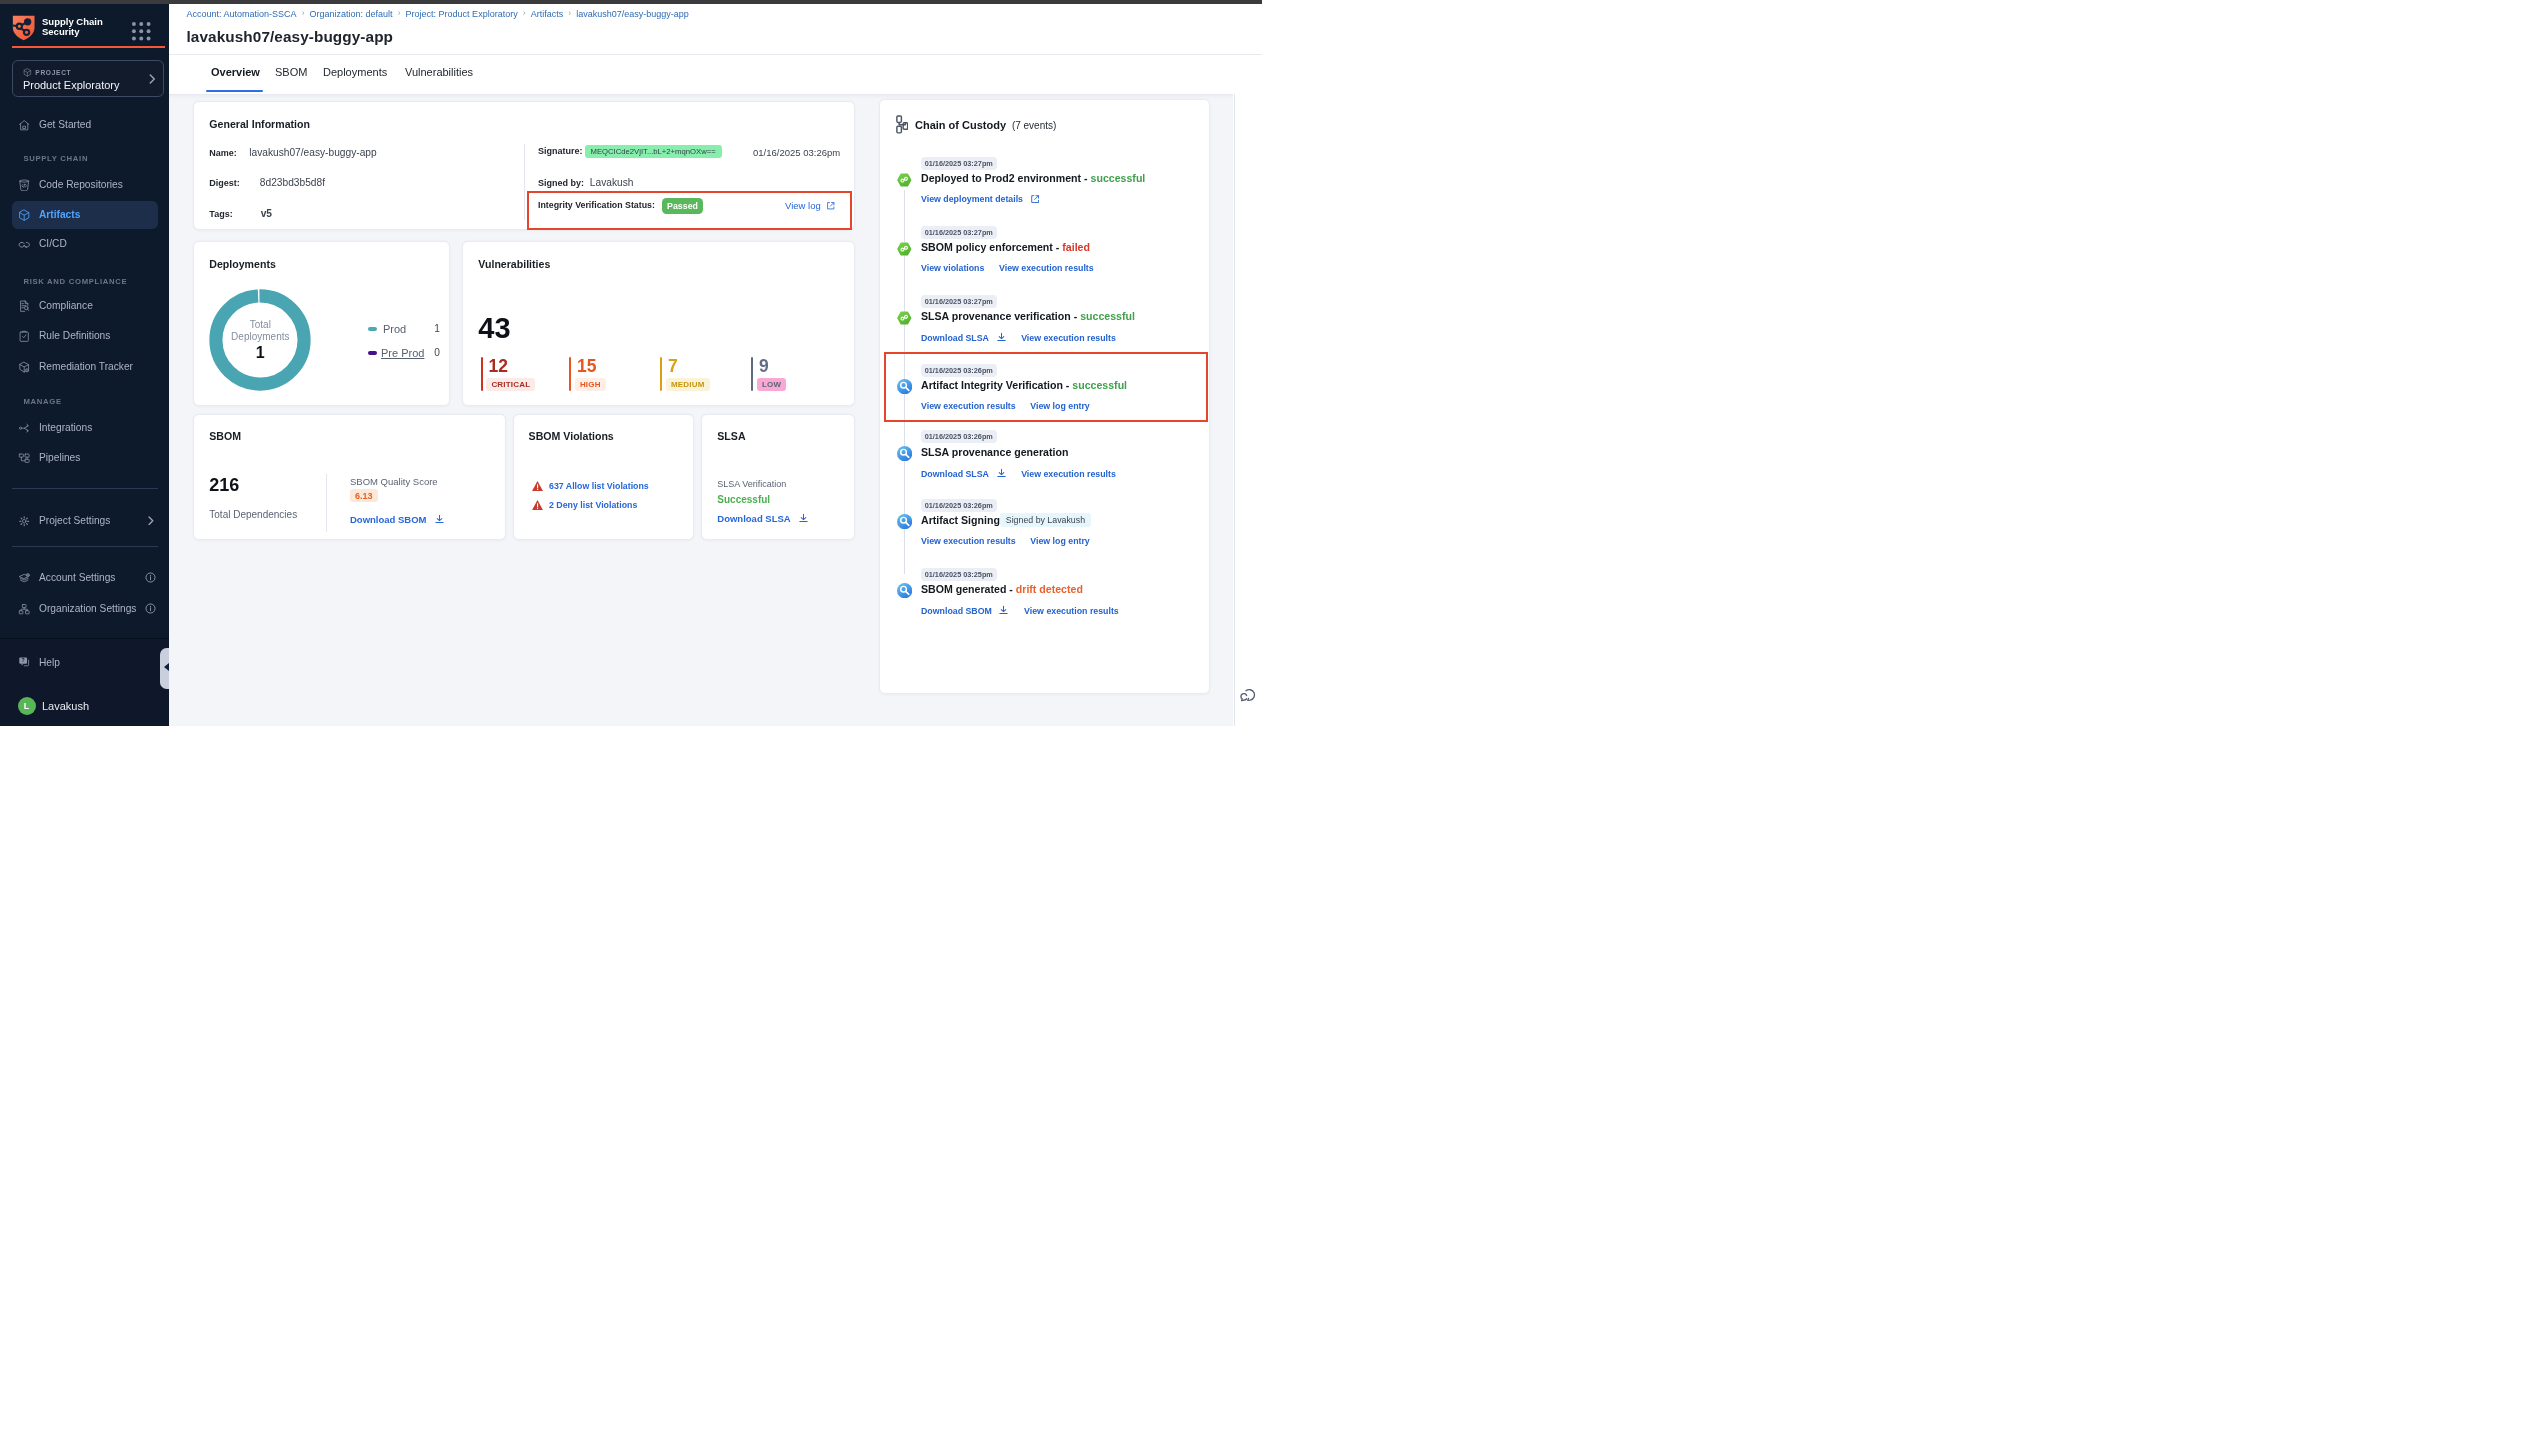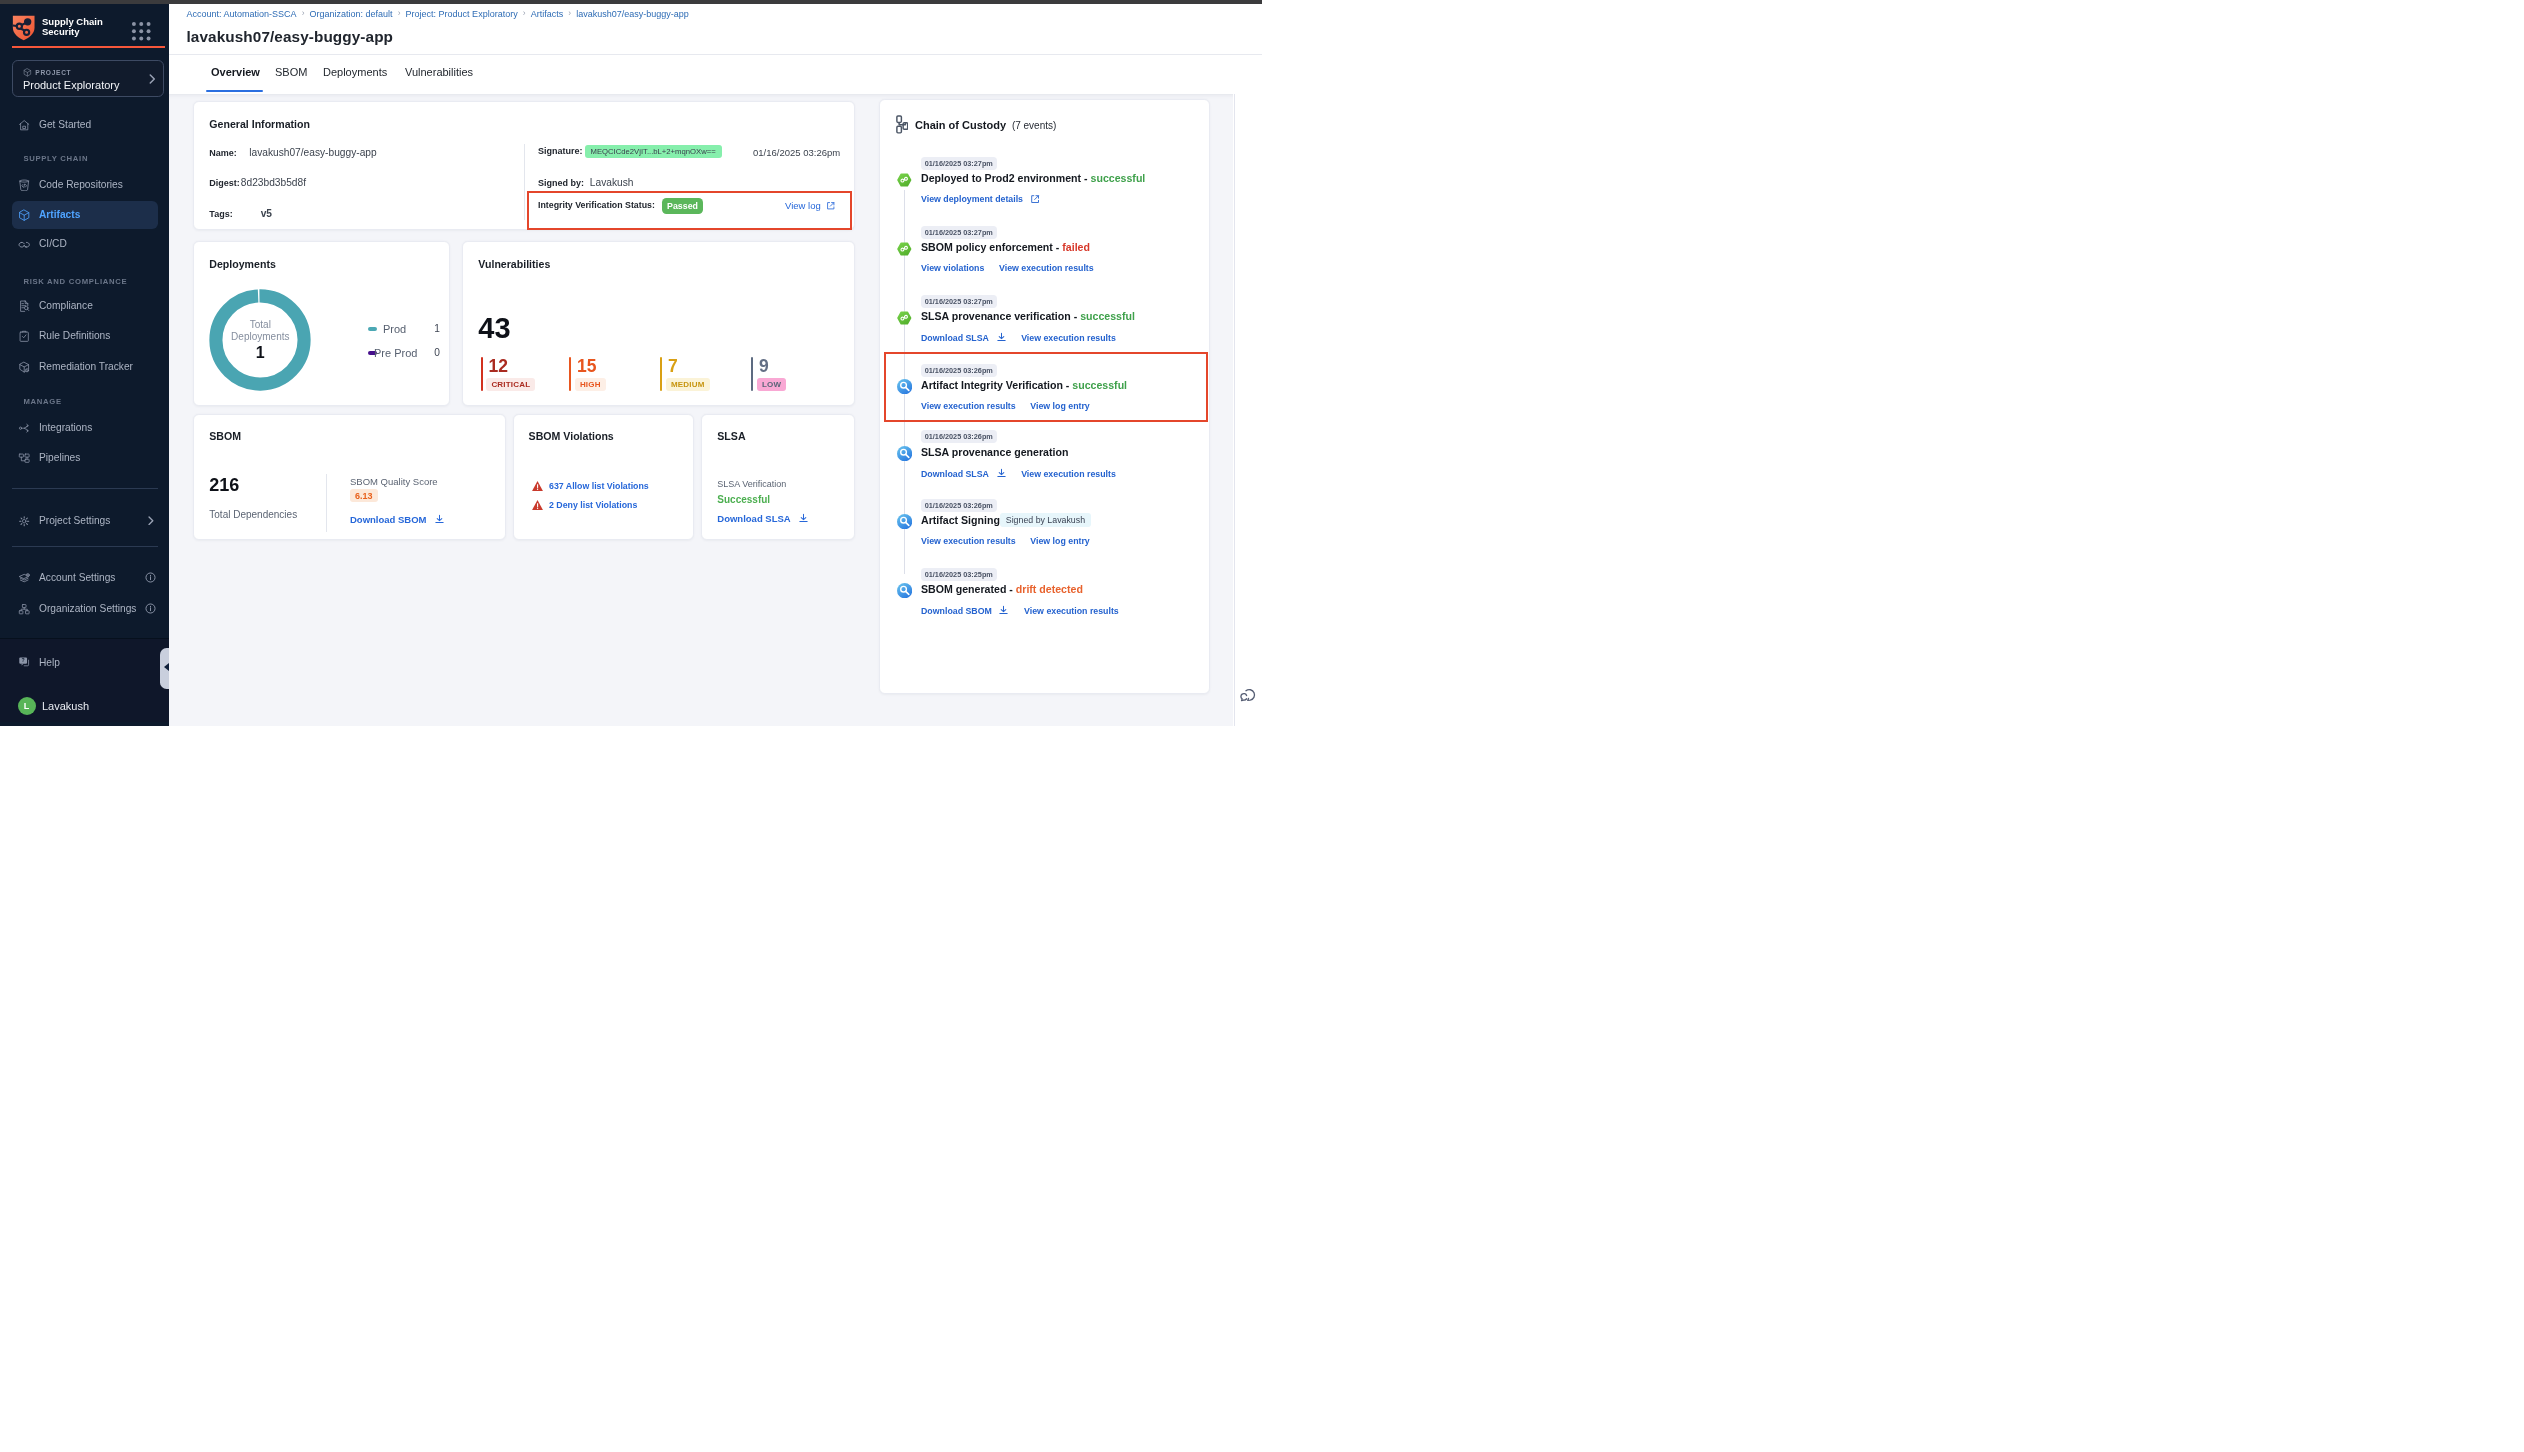--- a/index.html
+++ b/index.html
@@ -230,21 +230,21 @@
 <div id="rightstrip"></div>
 
 <svg class="abs" style="left:1240px;top:687px" width="17" height="17" viewBox="0 0 24 24" fill="none" stroke="#565e74" stroke-width="1.9" stroke-linecap="round" stroke-linejoin="round">
   <path d="M8.4 5.2 a7.5 7.5 0 1 1 6 13.3 l-3.4 .3 l1 -2.6"></path>
   <path d="M9.3 12.1 a4.1 4.1 0 1 0 -6.3 4.6 l-.8 2.6 l3 -.9 a4.3 4.3 0 0 0 4.1 -1.8"></path>
 </svg>
 
 <div class="card" style="left:193px;top:101px;width:662px;height:129px;">
   <div class="cardtitle" style="top:16px;">General Information</div>
   <div class="girow" style="top:45px;"><b>Name:</b><span style="margin-left:12.4px;">lavakush07/easy-buggy-app</span></div>
-  <div class="girow" style="top:75px;"><b>Digest:</b><span style="margin-left:1px;">8d23bd3b5d8f</span></div>
+  <div class="girow" style="top:75px;"><b>Digest:</b><span style="margin-left:20px;">8d23bd3b5d8f</span></div>
   <div class="girow" style="top:106px;"><b>Tags:</b><span style="margin-left:28px;font-weight:bold;">v5</span></div>
   <div class="abs" style="left:330px;top:42px;width:0.7px;height:76px;background:#e3e6ed;"></div>
   <div class="girow" style="left:344px;top:43px;"><b>Signature:</b><span class="sigpill">MEQCICde2VjIT...bL+2+mqnOXw==</span></div>
   <div class="girow" style="left:559px;top:45px;font-size:9.5px;">01/16/2025 03:26pm</div>
   <div class="girow" style="left:344px;top:75px;"><b>Signed by:</b><span style="margin-left:5.8px;color:#3c434e;">Lavakush</span></div>
   <div class="girow" style="left:344px;top:97px;"><b style="font-size:8.8px;">Integrity Verification Status:</b></div>
   <div class="girow" style="left:468px;top:99px;"><span id="passed" style="margin-left:0;">Passed</span></div>
   <div class="girow" style="left:583px;top:97px;margin-left:8px;"><span style="color:#2667d9;font-size:9.5px;">View log</span>
     <svg style="margin-left:2.9px;position:relative;top:1.5px;" width="9.5" height="9.5" viewBox="0 0 24 24" fill="none" stroke="#2667d9" stroke-width="2.1" stroke-linecap="round" stroke-linejoin="round">
         <path d="M9 4 H4 V20 H20 V15 M14 4 H20 V10 M20 4 L11 13"></path>
@@ -259,21 +259,21 @@
     <g transform="rotate(-90.7 70 70)">
       <circle cx="70" cy="70" r="60.5" fill="none" stroke="#4aa5b2" stroke-width="18" stroke-dasharray="377.6 2.5"></circle>
     </g>
   </svg>
   <div class="abs" style="left:15.3px;top:77px;width:102px;text-align:center;font-size:10px;color:#858e9e;line-height:11.7px;">Total<br>Deployments</div>
   <div class="abs" style="left:15.3px;top:102px;width:102px;text-align:center;font-size:16px;font-weight:bold;color:#0e1118;">1</div>
   <div class="abs" style="left:174px;top:85px;width:8.8px;height:4.4px;border-radius:2.2px;background:#4ba8b4;"></div>
   <div class="abs" style="left:189px;top:81px;font-size:11px;color:#565f6f;">Prod</div>
   <div class="abs" style="left:237px;top:81px;width:8.8px;text-align:right;font-size:10.2px;color:#3f4654;">1</div>
   <div class="abs" style="left:174px;top:109px;width:8.8px;height:4.4px;border-radius:2.2px;background:#460f8c;"></div>
-  <div class="abs" style="left:180px;top:105px;font-size:11px;color:#565f6f;">Pre Prod</div>
+  <div class="abs" style="left:187px;top:105px;font-size:11px;color:#565f6f;text-decoration:underline;">Pre Prod</div>
   <div class="abs" style="left:237px;top:105px;width:8.8px;text-align:right;font-size:10.2px;color:#3f4654;">0</div>
 </div>
 
 <div class="card" style="left:462px;top:241px;width:393px;height:165px;">
   <div class="cardtitle" style="top:16px;">Vulnerabilities</div>
   <div class="abs" style="left:15.3px;top:70px;font-size:29px;font-weight:bold;color:#0e1118;">43</div>
   <div class="vgroup" style="left:17.5px;">
       <div class="vbar" style="background:#d2311e;"></div>
     <div class="vnum" style="color:#aa2b20;">12</div>
       <div class="vbadge" style="background:#faeae8;color:#aa2b20;">CRITICAL</div>

